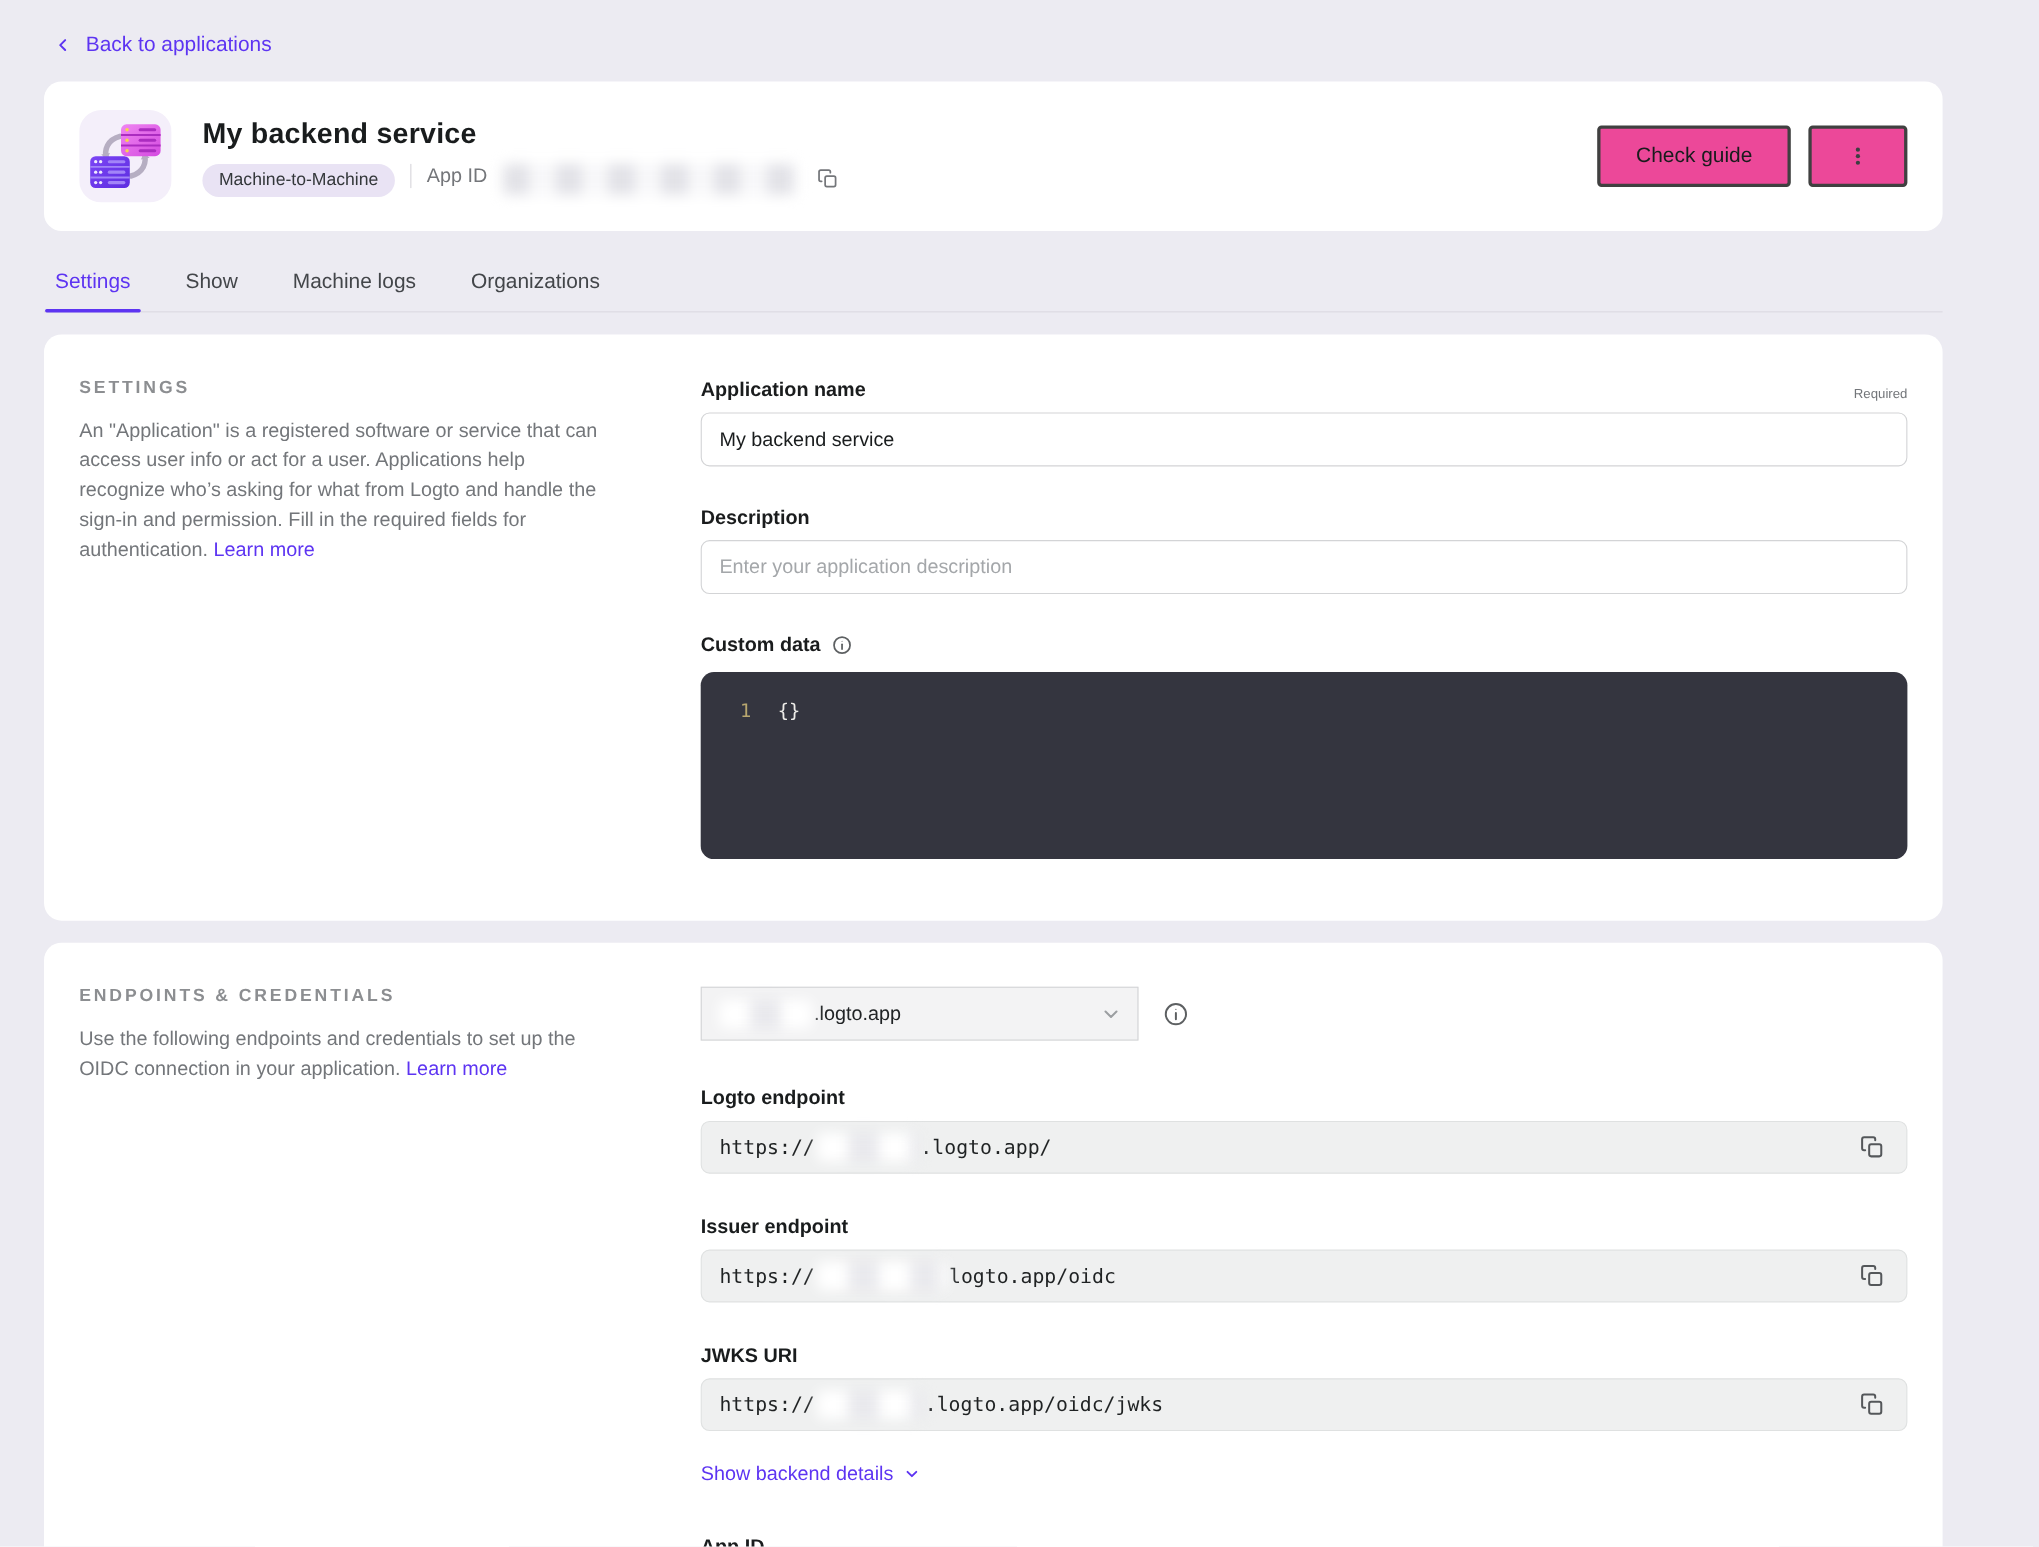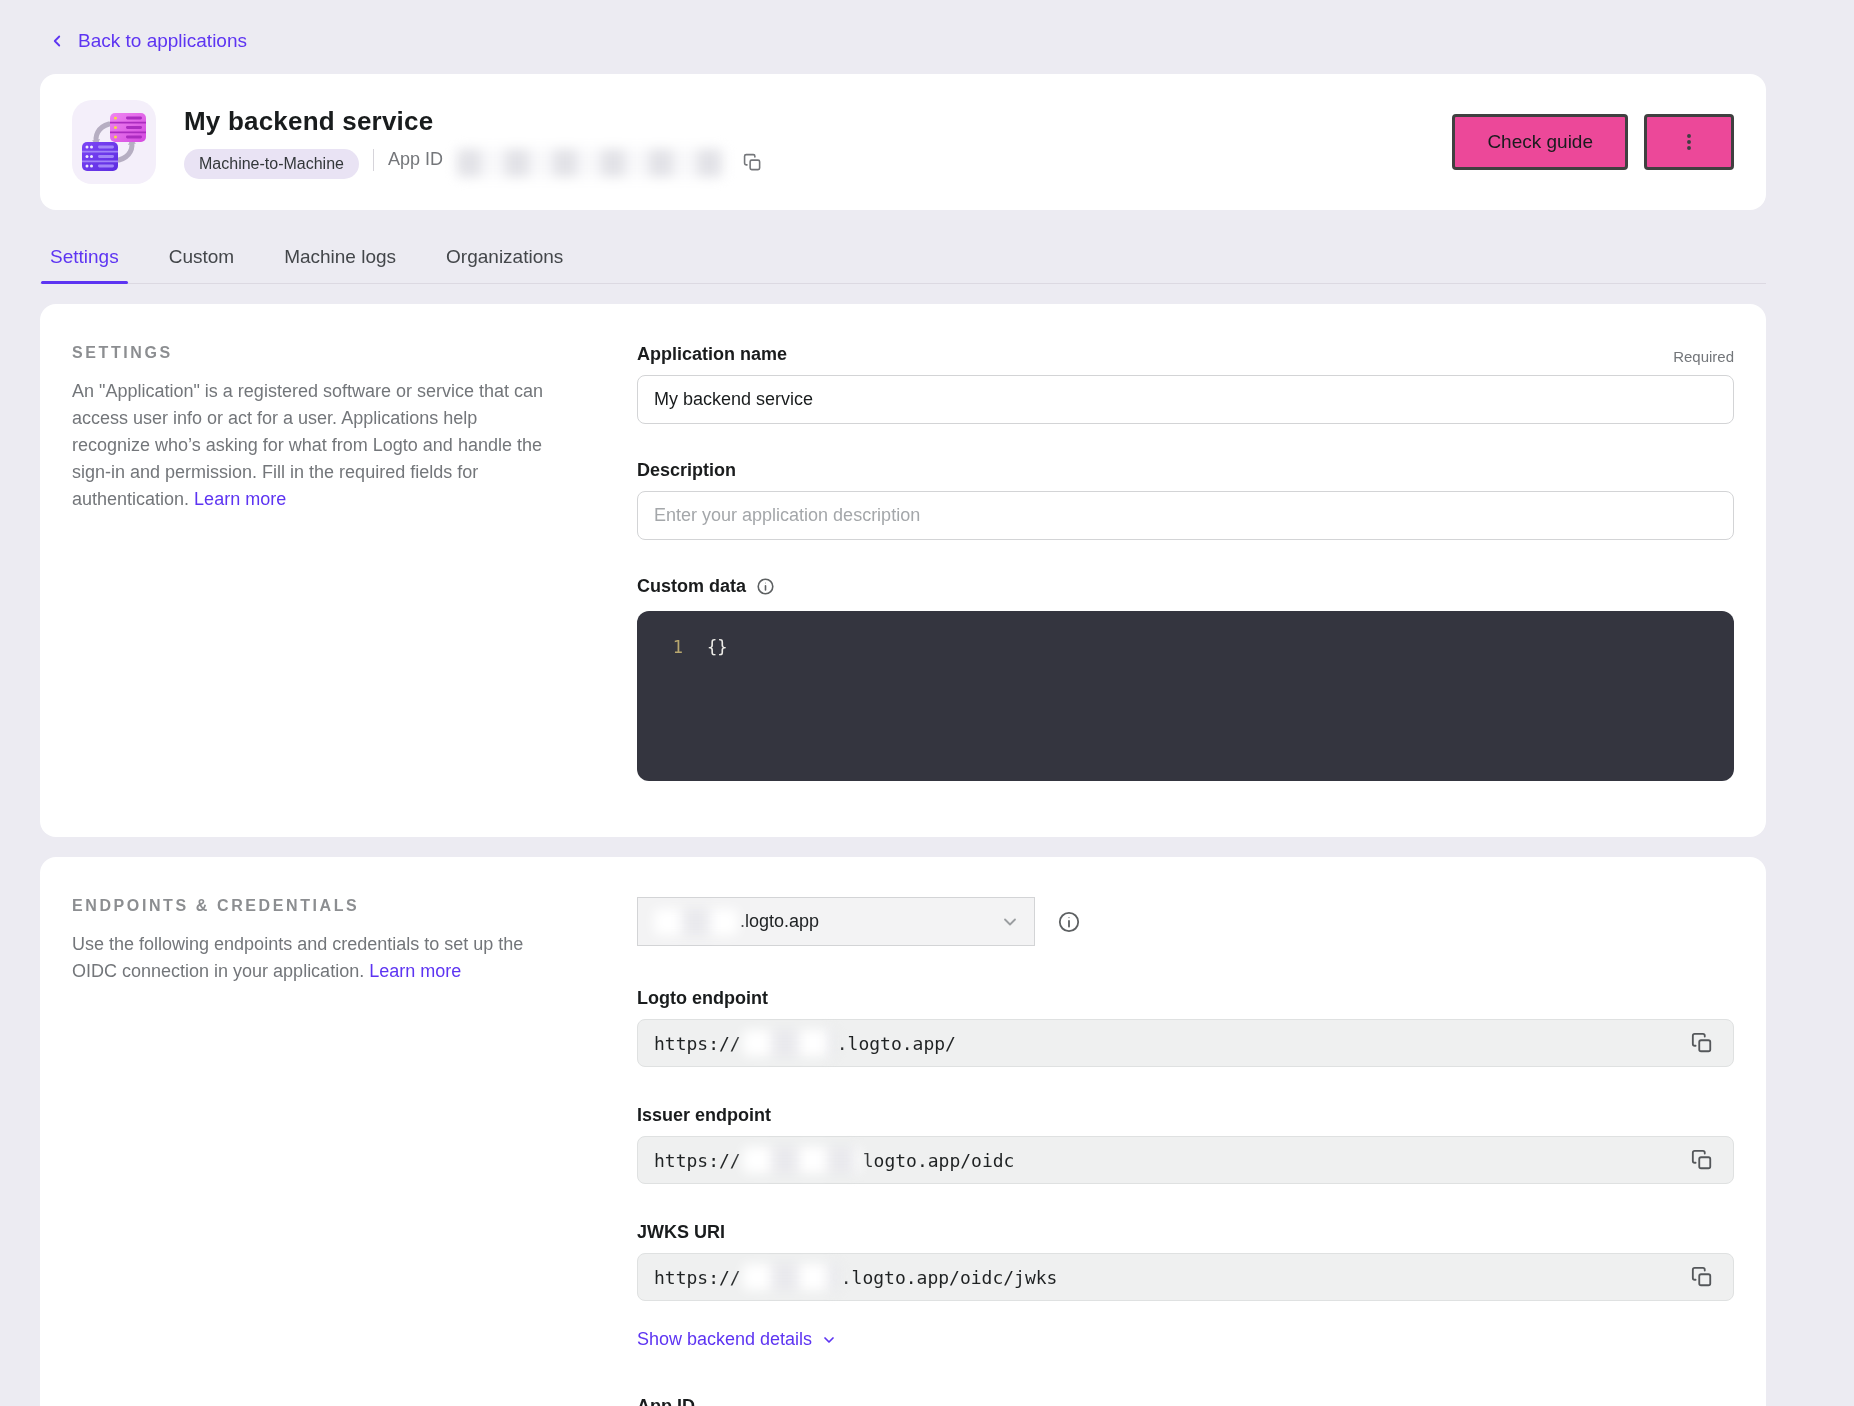--- a/index.html
+++ b/index.html
@@ -46,21 +46,21 @@
   
   .section-card{margin-top:20px;display:flex;align-items:flex-start;padding:40px 32px 56px}
   .col-left{width:505px;flex:none}
   .col-right{flex:1;margin-left:60px;min-width:0}
   .sec-title{font-size:16px;font-weight:700;letter-spacing:2.6px;color:#8c8e91}
   .sec-desc{font-size:18px;line-height:27px;color:#73767a;margin:16px 0 0;max-width:482px}
   .inline-link{color:#5d34f2;cursor:pointer;text-decoration:none}
 
   .label-row{display:flex;justify-content:space-between;align-items:flex-end;margin-bottom:10px}
   .field-label{font-size:18px;font-weight:700;color:#1a1c1d;display:flex;align-items:center;gap:10px}
-  .req{color:#73767a;font-size:15px;font-weight:400}
+  .req{color:#73767a;font-size:12px;font-weight:400}
   .text-input{width:100%;height:49px;border:1px solid #d3d4d6;border-radius:8px;padding:0 16px;
     font-size:18px;color:#191c1d;box-sizing:border-box;background:#fff;font-family:inherit;outline:none}
   .text-input::placeholder{color:#a4a7aa}
   .field{margin-top:36px}
   .field:first-child{margin-top:0}
 
   
   .editor{margin-top:14px;height:170px;background:#34353f;border-radius:12px;padding:26px 0;
     box-sizing:border-box;font-family:"DejaVu Sans Mono",monospace;font-size:17px;
     display:flex;align-items:flex-start}
@@ -182,21 +182,21 @@
               <circle cx="12" cy="18.5" r="2.1"></circle>
             </svg>
         </span>
       </button>
     </div>
   </div>
 
   
   <div class="tabs">
     <div class="tab active">Settings</div>
-    <div class="tab">Custom</div>
+    <div class="tab">Show</div>
     <div class="tab">Machine logs</div>
     <div class="tab">Organizations</div>
   </div>
 
   
   <div class="card section-card">
     <div class="col-left">
       <div class="sec-title">SETTINGS</div>
       <p class="sec-desc">
         <span>An "Application" is a registered software or service that can access user info or act for a user. Applications help recognize who’s asking for what from Logto and handle the sign-in and permission. Fill in the required fields for authentication.</span>

